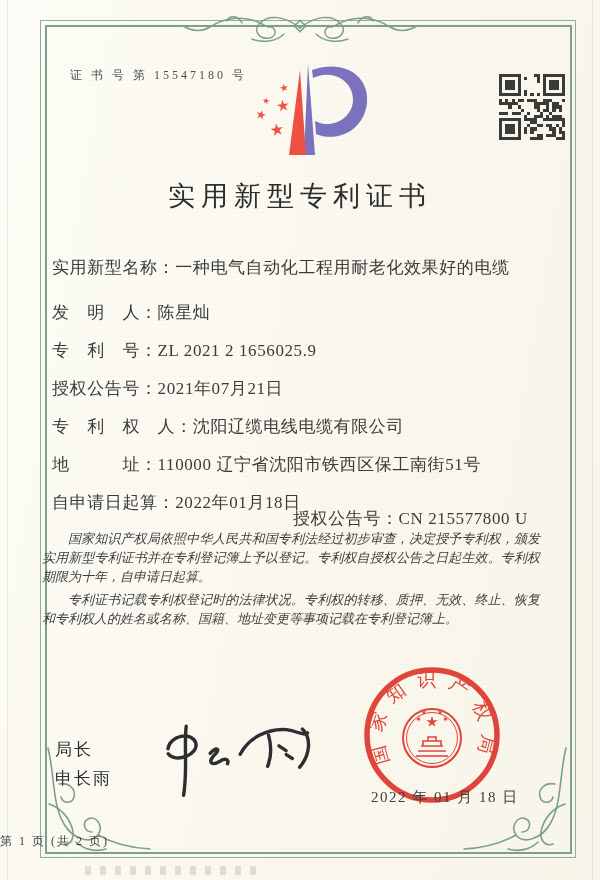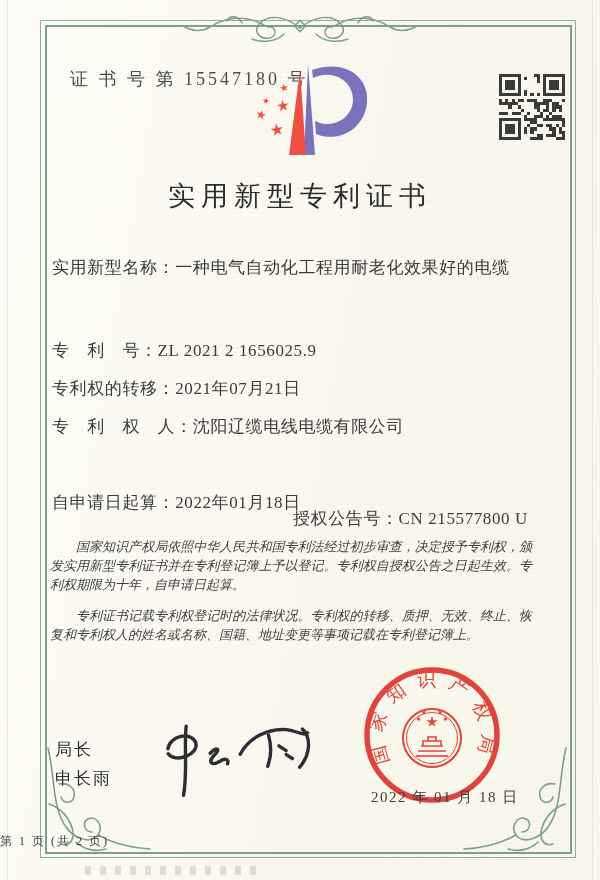--- a/index.html
+++ b/index.html
@@ -11,28 +11,28 @@
   }
   .page{
     position:absolute;inset:0;
     background:
       repeating-linear-gradient(to bottom, rgba(205,196,160,.05) 0 1px, rgba(255,255,255,0) 1px 4px),
       linear-gradient(100deg,#fdfcf6 0%,#faf8ee 55%,#f8f6ea 100%);
   }
   .edge-line{position:absolute;top:0;bottom:0;width:1px;background:rgba(120,120,110,.12);}
   .frame-outer{position:absolute;left:40px;top:20px;width:534px;height:836px;border:1px solid #93ac9c;}
   .frame-inner{position:absolute;left:45px;top:25px;width:523px;height:825px;border:2.5px solid #7d9f8b;}
-  .cert-no{position:absolute;left:70px;top:67px;font-size:18px;letter-spacing:3px;color:#4d4d4d;}
+  .cert-no{position:absolute;left:70px;top:67px;font-size:12px;letter-spacing:3px;color:#4d4d4d;}
   .title{position:absolute;left:0;top:178px;width:600px;text-align:center;
     font-size:27px;letter-spacing:6px;color:#2d2d2d;font-weight:400;}
   .row{position:absolute;left:52px;font-size:17px;color:#3b3b3b;letter-spacing:.6px;white-space:nowrap;}
   .row .part2{position:absolute;left:241px;top:16px;white-space:nowrap;}
   .paras{position:absolute;left:38px;top:525px;width:506px;font-size:13px;line-height:19px;
     color:#3e3e3e;text-align:justify;font-style:italic;}
-  .paras p{margin:12px;text-indent:2em;}
+  .paras p{margin:4px;text-indent:2em;}
   .signer{position:absolute;left:55px;top:735px;font-size:17px;line-height:29px;color:#2f2f2f;letter-spacing:2px;}
   .sig-svg{position:absolute;left:150px;top:696px;transform:rotate(-2deg);}
   .seal-svg{position:absolute;left:357px;top:660px;opacity:.92;}
   .issue-date{position:absolute;left:371px;top:788px;font-size:15px;letter-spacing:1.5px;color:#3b4046;z-index:5;}
   .footer{position:absolute;left:0;top:833px;width:545px;text-align:left;font-size:12px;color:#3d3d3d;letter-spacing:2px;}
   .ghost{position:absolute;left:85px;top:866px;width:180px;height:9px;opacity:.16;filter:blur(.6px);
     background:repeating-linear-gradient(90deg,#55524c 0 6px,transparent 6px 15px);}
   svg{display:block;}
   .orn{position:absolute;}
 </style>
@@ -312,23 +312,25 @@
         <rect x="13" y="20" width="1" height="1"></rect>
         <rect x="18" y="20" width="1" height="1"></rect>
         <rect x="19" y="20" width="1" height="1"></rect>
         <rect x="20" y="20" width="1" height="1"></rect>
       </g>
   </svg>
 
   <div class="title">实用新型专利证书</div>
 
   <div class="row" style="top:256px">实用新型名称：一种电气自动化工程用耐老化效果好的电缆</div>
+  <div class="row" style="top:301px">发　明　人：陈星灿</div>
   <div class="row" style="top:339px">专　利　号：ZL 2021 2 1656025.9</div>
-  <div class="row" style="top:377px">专利权的转移：2021年07月21日</div>
+  <div class="row" style="top:377px">授权公告号：2021年07月21日</div>
   <div class="row" style="top:415px">专　利　权　人：沈阳辽缆电线电缆有限公司</div>
+  <div class="row" style="top:453px">地　　　址：110000  辽宁省沈阳市铁西区保工南街51号</div>
   <div class="row" style="top:491px">
     <span>自申请日起算：2022年01月18日</span>
     <span class="part2">授权公告号：CN 215577800 U</span>
   </div>
 
   <div class="paras">
     <p>国家知识产权局依照中华人民共和国专利法经过初步审查，决定授予专利权，颁发实用新型专利证书并在专利登记簿上予以登记。专利权自授权公告之日起生效。专利权期限为十年，自申请日起算。</p>
     <p>专利证书记载专利权登记时的法律状况。专利权的转移、质押、无效、终止、恢复和专利权人的姓名或名称、国籍、地址变更等事项记载在专利登记簿上。</p>
   </div>
 

